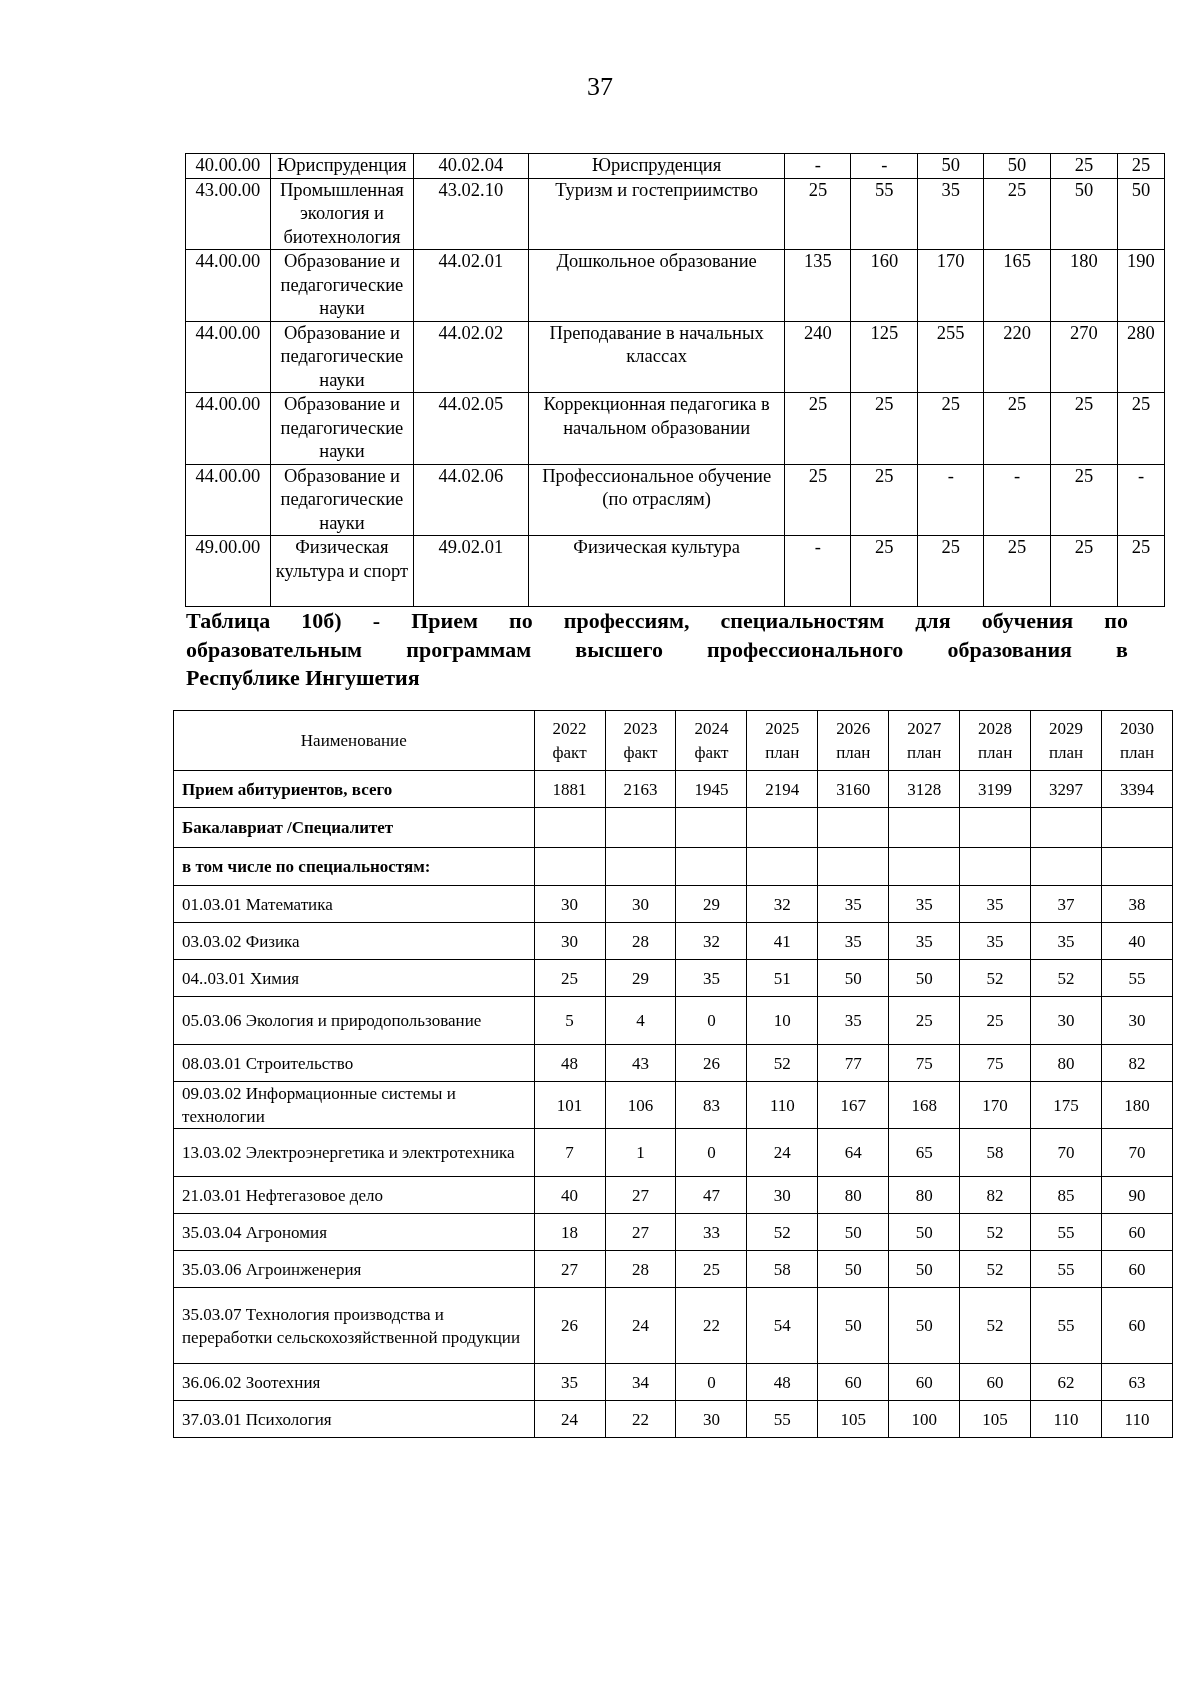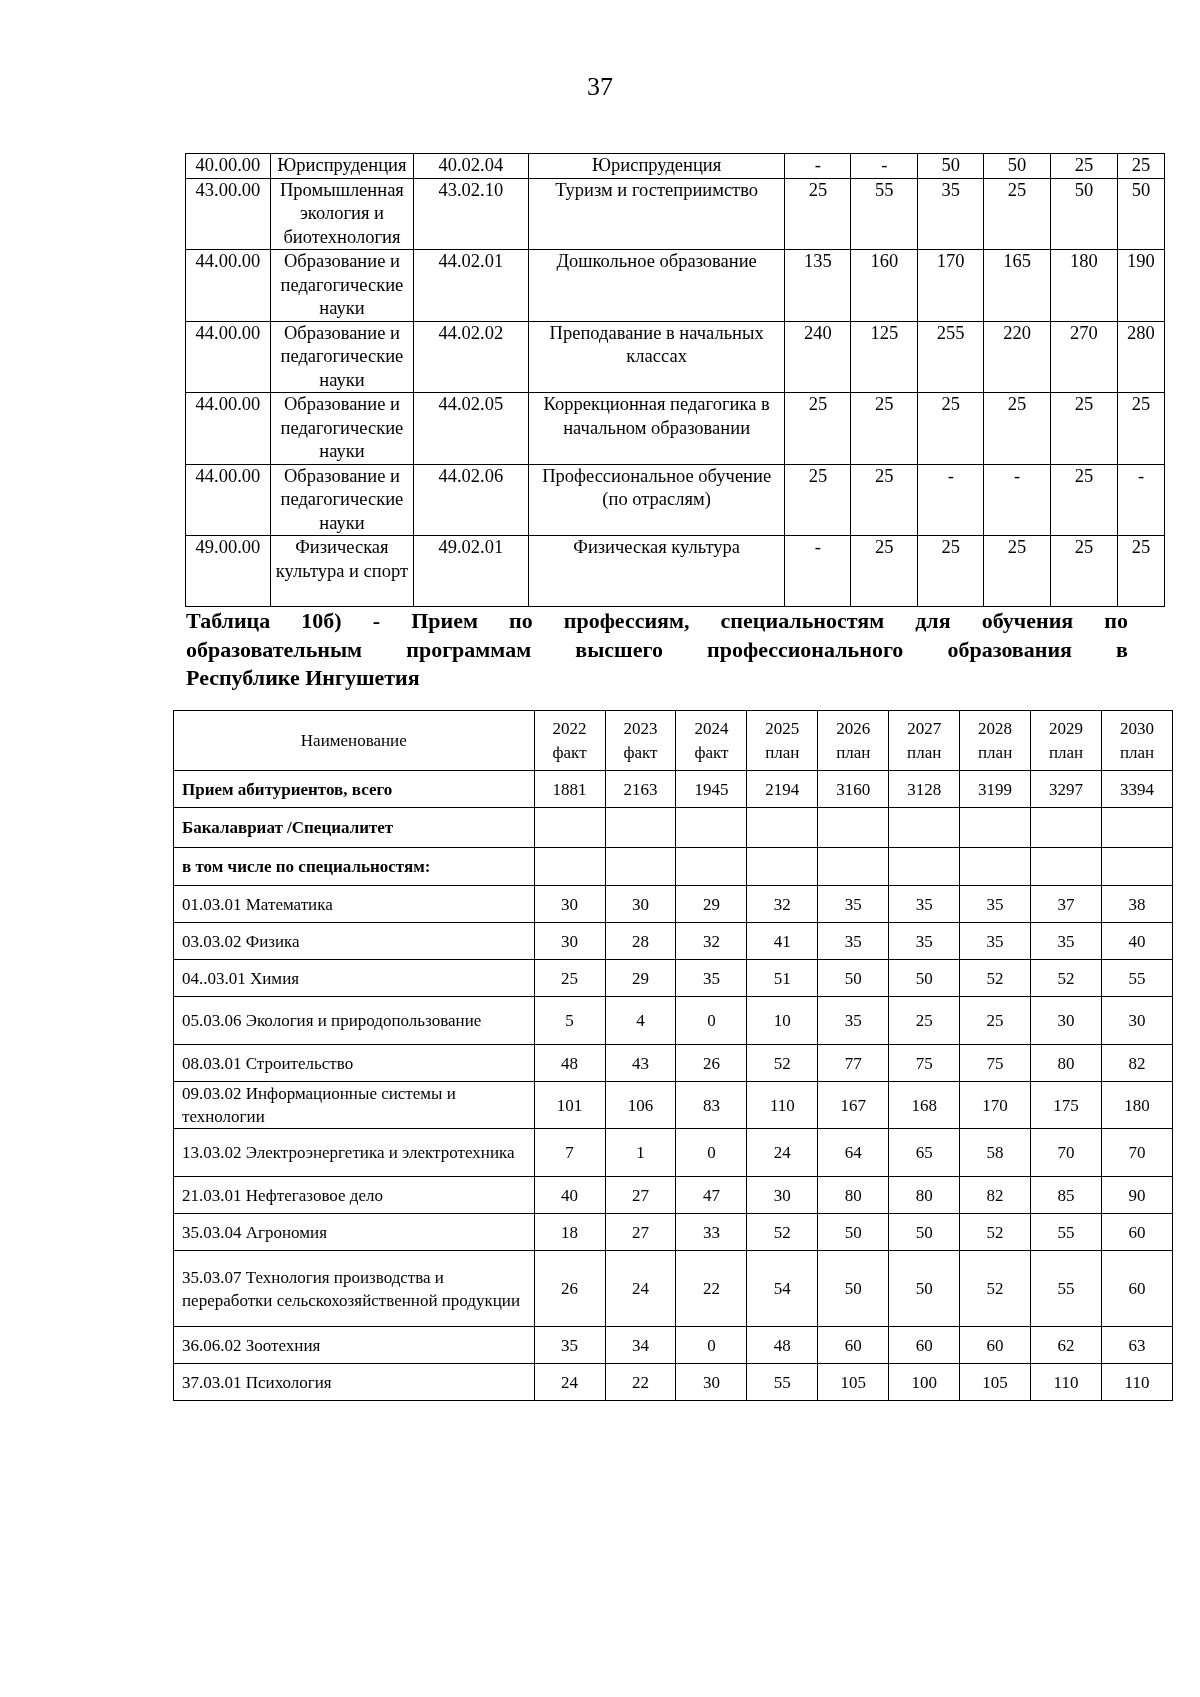--- a/index.html
+++ b/index.html
@@ -306,20 +306,32 @@
         <td>18</td>
         <td>27</td>
         <td>33</td>
         <td>52</td>
         <td>50</td>
         <td>50</td>
         <td>52</td>
         <td>55</td>
         <td>60</td>
       </tr>
+      <tr style="height: 37px;">
+        <td class="name">35.03.06 Агроинженерия</td>
+        <td>27</td>
+        <td>28</td>
+        <td>25</td>
+        <td>58</td>
+        <td>50</td>
+        <td>50</td>
+        <td>52</td>
+        <td>55</td>
+        <td>60</td>
+      </tr>
       <tr style="height: 76px;">
         <td class="name">35.03.07 Технология производства и переработки сельскохозяйственной продукции</td>
         <td>26</td>
         <td>24</td>
         <td>22</td>
         <td>54</td>
         <td>50</td>
         <td>50</td>
         <td>52</td>
         <td>55</td>

